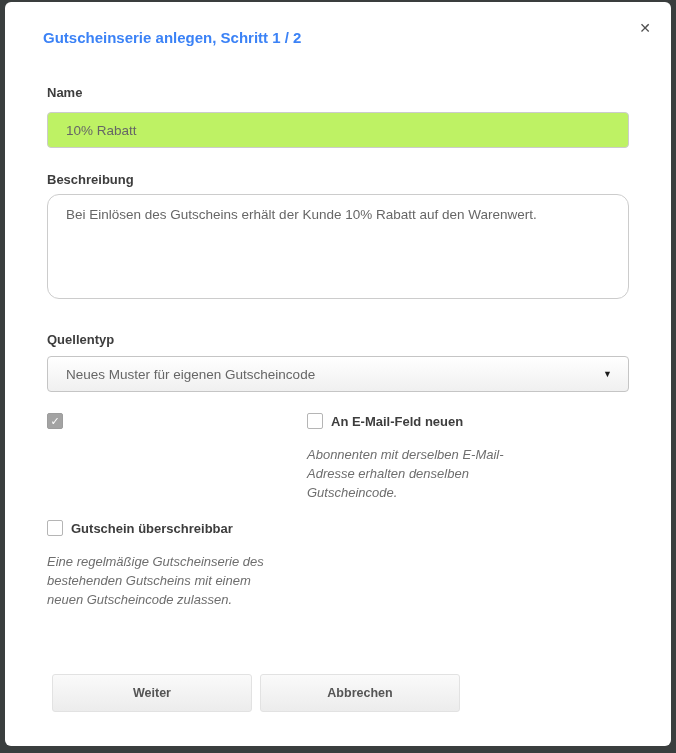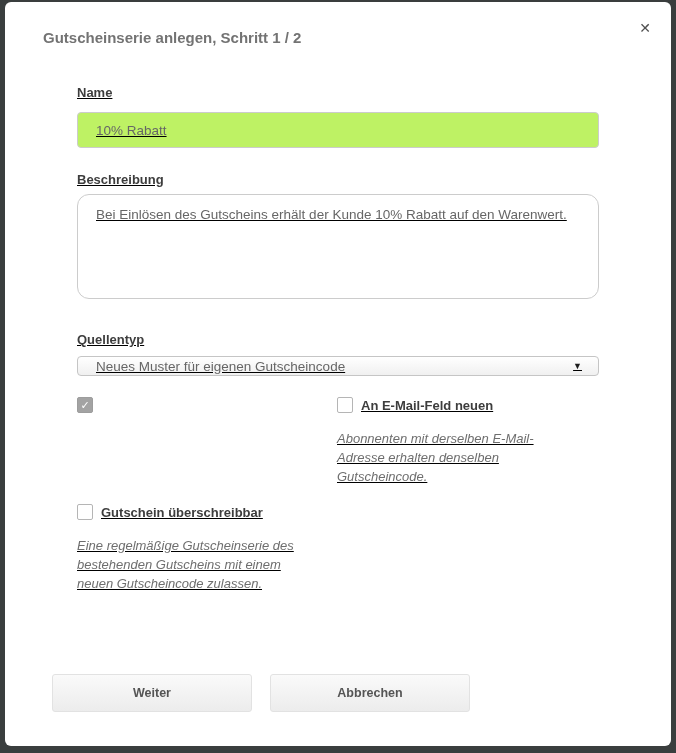--- a/index.html
+++ b/index.html
@@ -7,46 +7,46 @@
     width:676px;height:753px;overflow:hidden;
     font-family:"Liberation Sans","DejaVu Sans",sans-serif;
     -webkit-font-smoothing:antialiased;
   }
   .stage{position:relative;width:676px;height:753px;background:#3a3e3e;}
   .modal{
     position:absolute;left:5px;right:5px;top:2px;bottom:7px;
     background:#ffffff;border-radius:6px;overflow:hidden;
   }
   .modal-header{position:relative;padding:27px 38px 0 38px;}
-  .modal-title{font-size:15px;font-weight:bold;color:#737373;line-height:18px;}
+  .modal-title{font-size:15px;font-weight:bold;color:#3b82f6;line-height:18px;}
   .close-btn{
     position:absolute;top:16px;right:16px;width:20px;height:20px;
     background:none;border:none;padding:0;cursor:pointer;
     font-size:14px;font-weight:bold;color:#4f4f4f;line-height:20px;text-align:center;
     font-family:"Liberation Sans","DejaVu Sans",sans-serif;
   }
-  .modal-body{padding:0 72px;text-decoration:underline;}
+  .modal-body{padding:0 42px;}
   .field-label{display:block;font-size:13px;font-weight:bold;color:#3d3d3d;line-height:16px;}
   .lbl-name{margin-top:38px;}
   .lbl-desc{margin-top:24px;}
   .lbl-src{margin-top:33px;}
   .text-input{
     display:block;width:100%;box-sizing:border-box;height:36px;margin-top:11px;
     border:1px solid #cccccc;border-radius:4px;padding:0 18px;
     font-family:"Liberation Sans","DejaVu Sans",sans-serif;
     font-size:13.5px;color:#666666;background:#bef264;outline:none;
   }
   .textarea-input{
     display:block;width:100%;box-sizing:border-box;height:105px;margin-top:6px;
     border:1px solid #cccccc;border-radius:12px;padding:10px 18px;
     font-family:"Liberation Sans","DejaVu Sans",sans-serif;
     font-size:13.5px;color:#666666;line-height:19px;resize:none;outline:none;background:#fff;
   }
   .select{
-    box-sizing:border-box;height:20px;margin-top:8px;
+    box-sizing:border-box;height:36px;margin-top:8px;
     border:1px solid #c5c5c5;border-radius:4px;
     background:linear-gradient(#ffffff,#f0f0f0);
     display:flex;align-items:center;justify-content:space-between;
     padding:0 16px 0 18px;cursor:pointer;
   }
   .select-value{font-size:13.5px;color:#666666;}
   .select-caret{font-size:9px;color:#1c1c1c;line-height:1;}
   .cb-grid{
     display:grid;grid-template-columns:252px 1fr;column-gap:8px;margin-top:20px;
   }
@@ -62,21 +62,21 @@
   .cb .check-glyph{
     display:none;position:absolute;left:0;top:0;width:100%;height:100%;
     color:#ffffff;font-size:11px;font-weight:bold;line-height:14px;text-align:center;
   }
   .cb.checked .check-glyph{display:block;}
   .cb-desc{
     font-style:italic;color:#6e6e6e;font-size:13px;line-height:19px;margin-top:14px;
   }
   .cb-desc.narrow{max-width:212px;}
   .cb-desc.left{max-width:240px;}
-  .btn-row{position:absolute;left:47px;bottom:34px;display:flex;gap:18px;}
+  .btn-row{position:absolute;left:47px;bottom:34px;display:flex;gap:8px;}
   .btn{
     width:200px;height:38px;border:1px solid #e2e2e2;border-radius:3px;
     background:linear-gradient(#fafafa,#ececec);
     font-family:"Liberation Sans","DejaVu Sans",sans-serif;
     font-size:12.5px;font-weight:bold;color:#555555;cursor:pointer;
   }
 </style>
 </head>
 <body>
 

